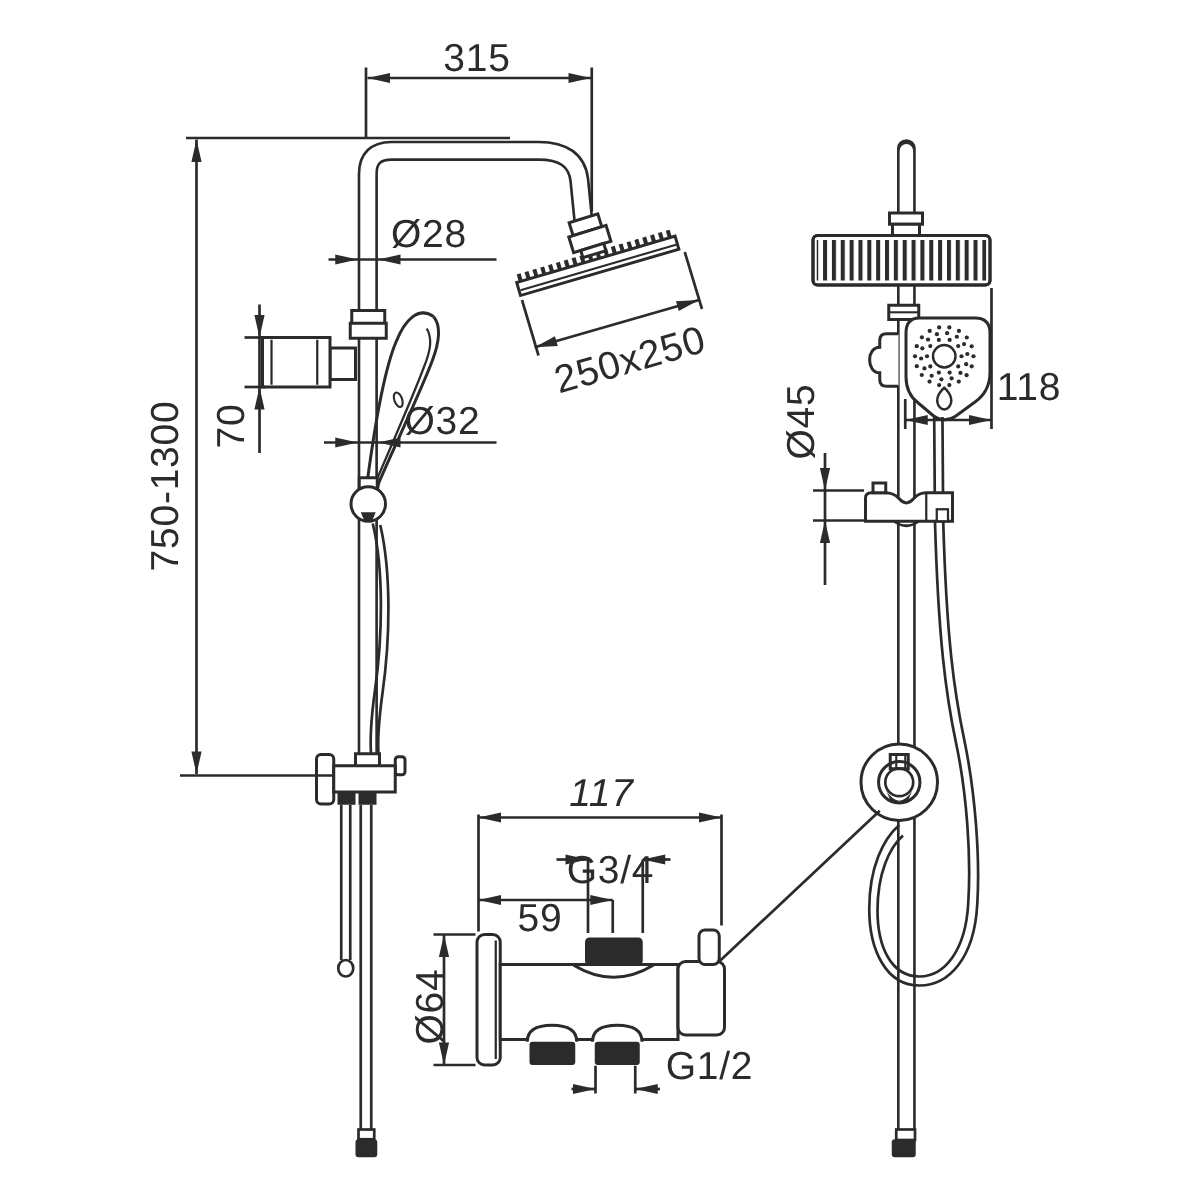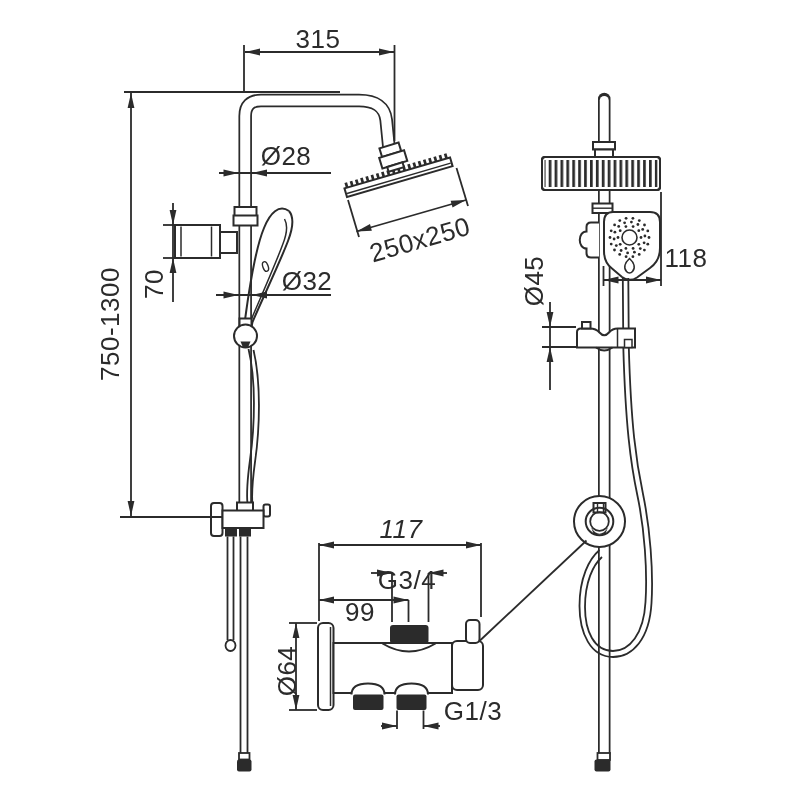--- a/index.html
+++ b/index.html
@@ -291,22 +291,22 @@
           <polygon points="0,0 -15,-3.4 -15,3.4" transform="translate(423.5,726) rotate(180)" fill="#2b2b2b"></polygon>
         </g>
   </g>
 </svg>
 
 <div class="dim" style="left:318px;top:39px;">315</div>
 <div class="dim" style="left:286px;top:156px;">Ø28</div>
 <div class="dim tilt" style="left:420px;top:240px;">250x250</div>
 <div class="dim rot" style="left:110px;top:324px;">750-1300</div>
 <div class="dim rot" style="left:154px;top:284px;">70</div>
-<div class="dim" style="left:307px;top:281px;">Ø32</div>
+<div class="dim" style="left:295px;top:281px;">Ø32</div>
 <div class="dim" style="left:686px;top:258px;">118</div>
 <div class="dim rot" style="left:534px;top:281px;">Ø45</div>
 <div class="dim" style="left:401px;top:529px;font-style:italic;">117</div>
 <div class="dim" style="left:407px;top:580px;">G3/4</div>
-<div class="dim" style="left:360px;top:612px;">99</div>
+<div class="dim" style="left:360px;top:612px;">59</div>
 <div class="dim rot" style="left:287px;top:671px;">Ø64</div>
-<div class="dim" style="left:473px;top:711px;">G1/3</div>
+<div class="dim" style="left:473px;top:711px;">G1/2</div>
 
 </div>
 
 </body></html>

